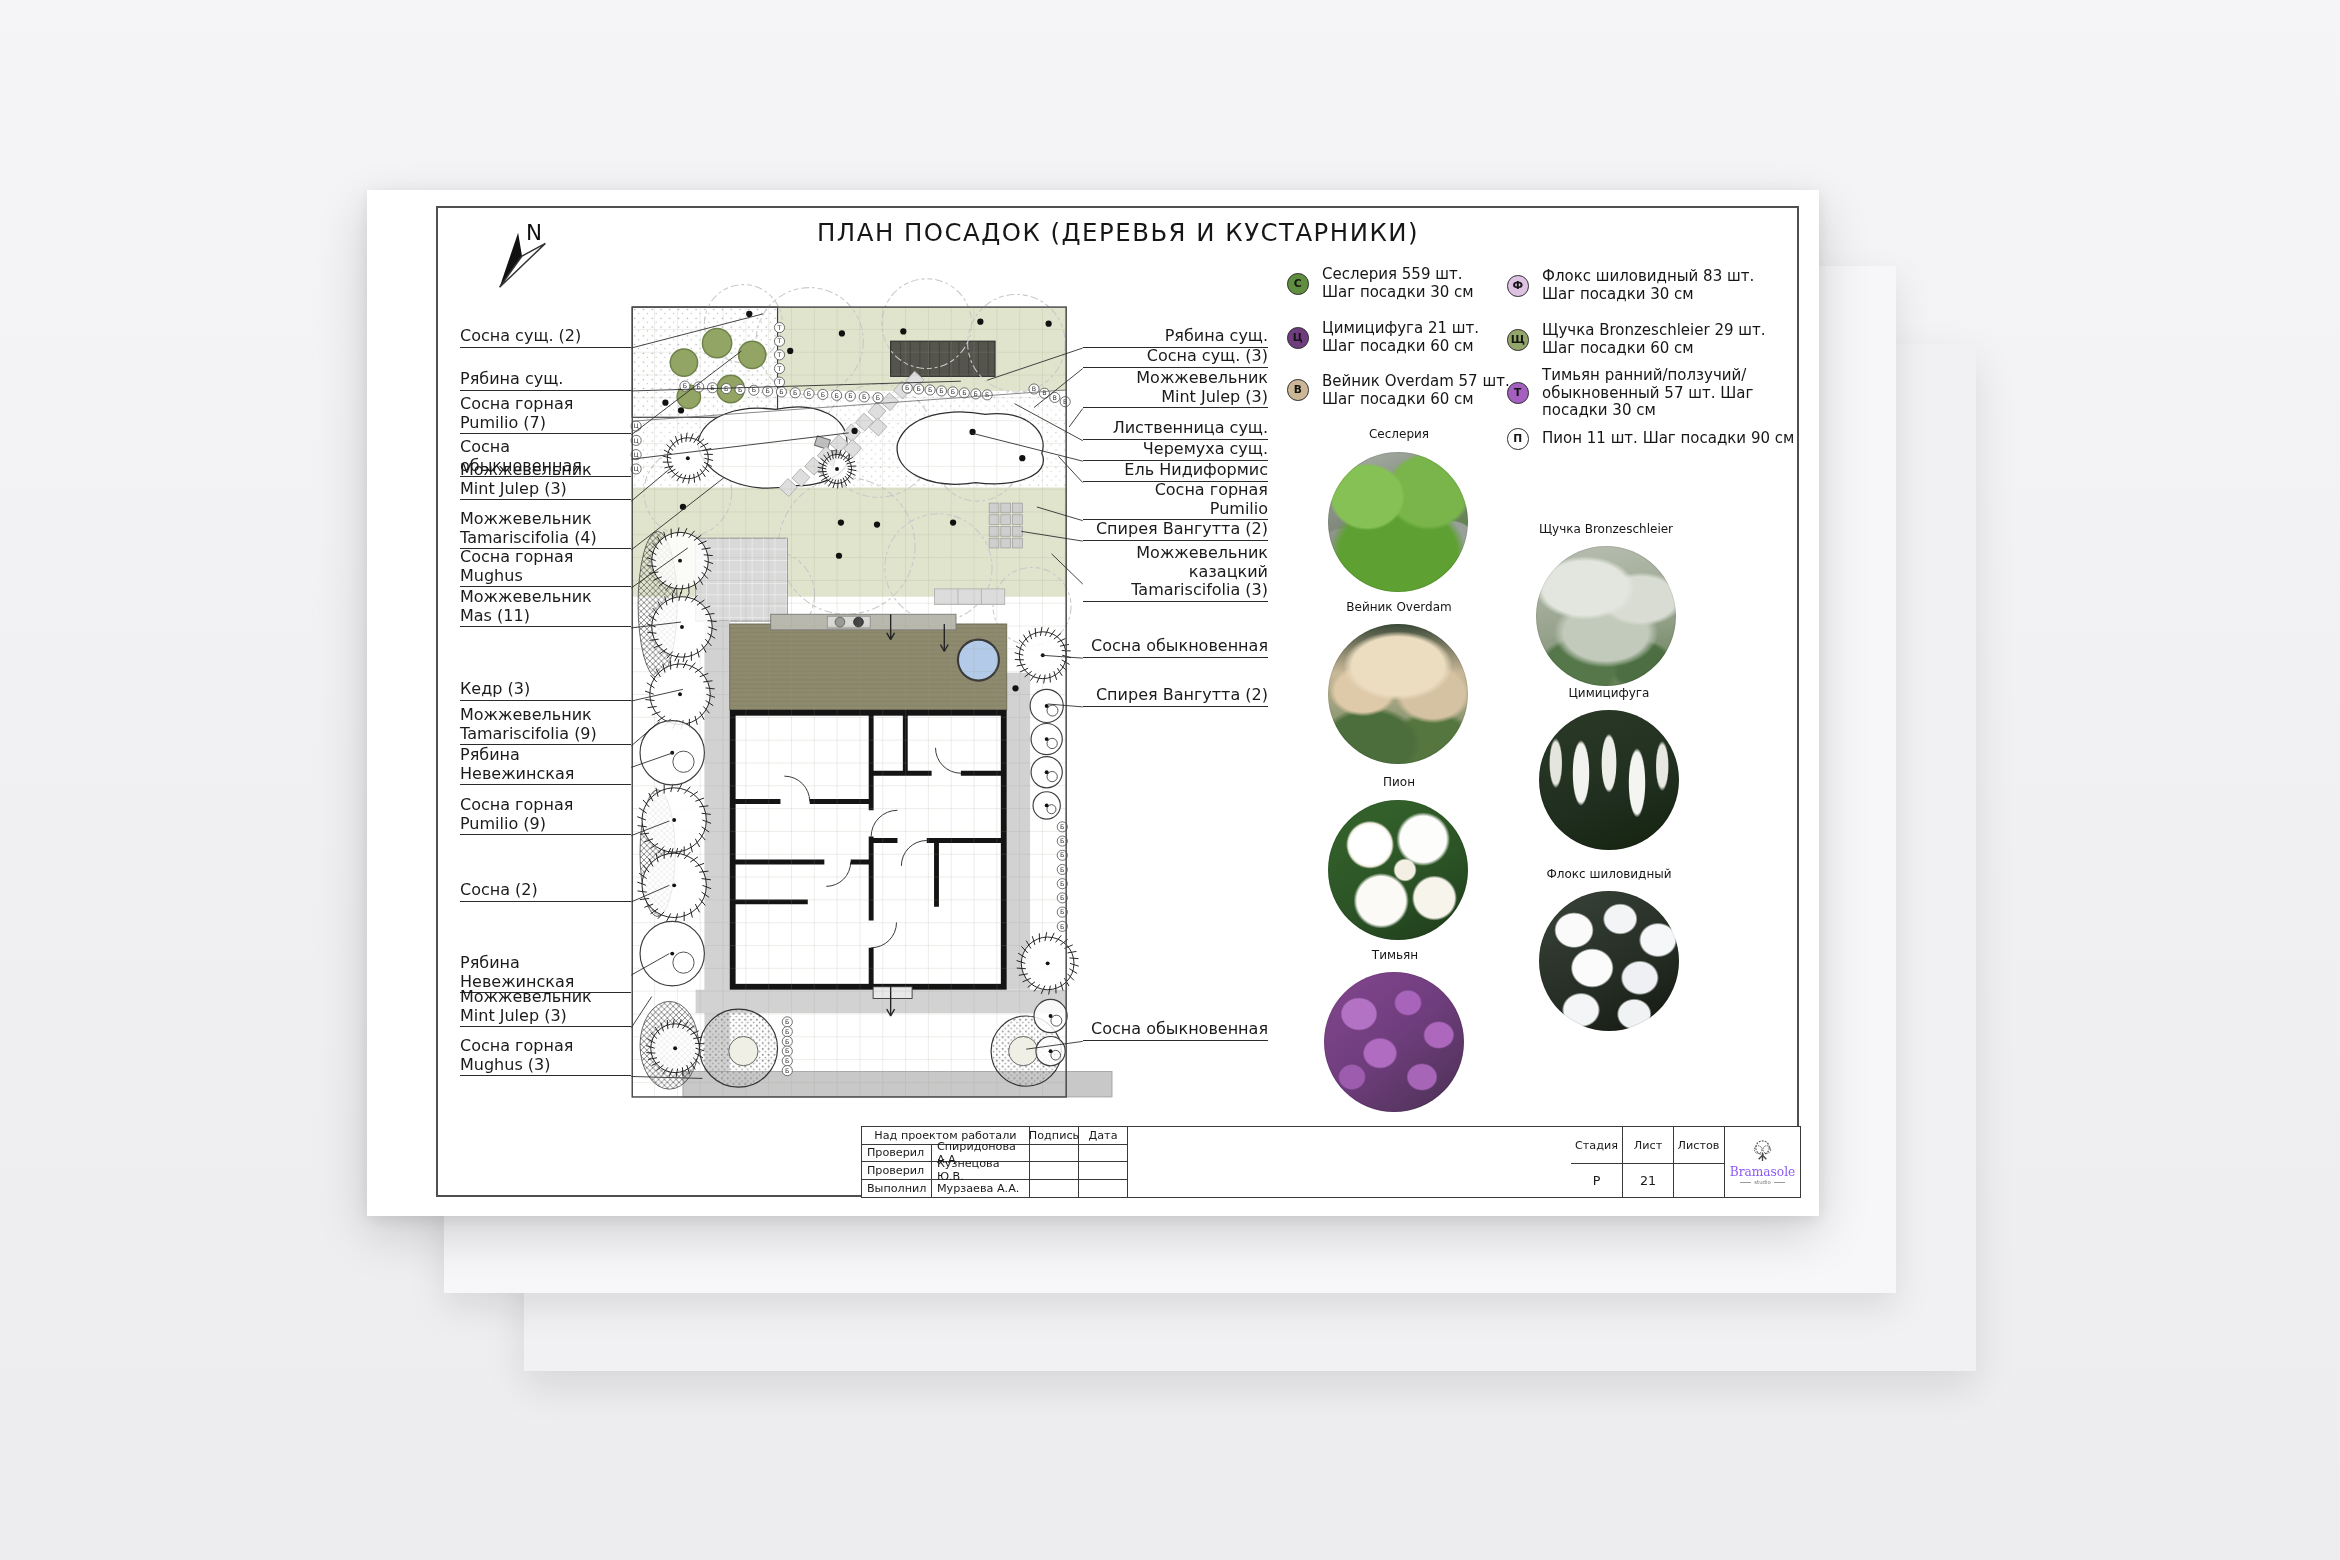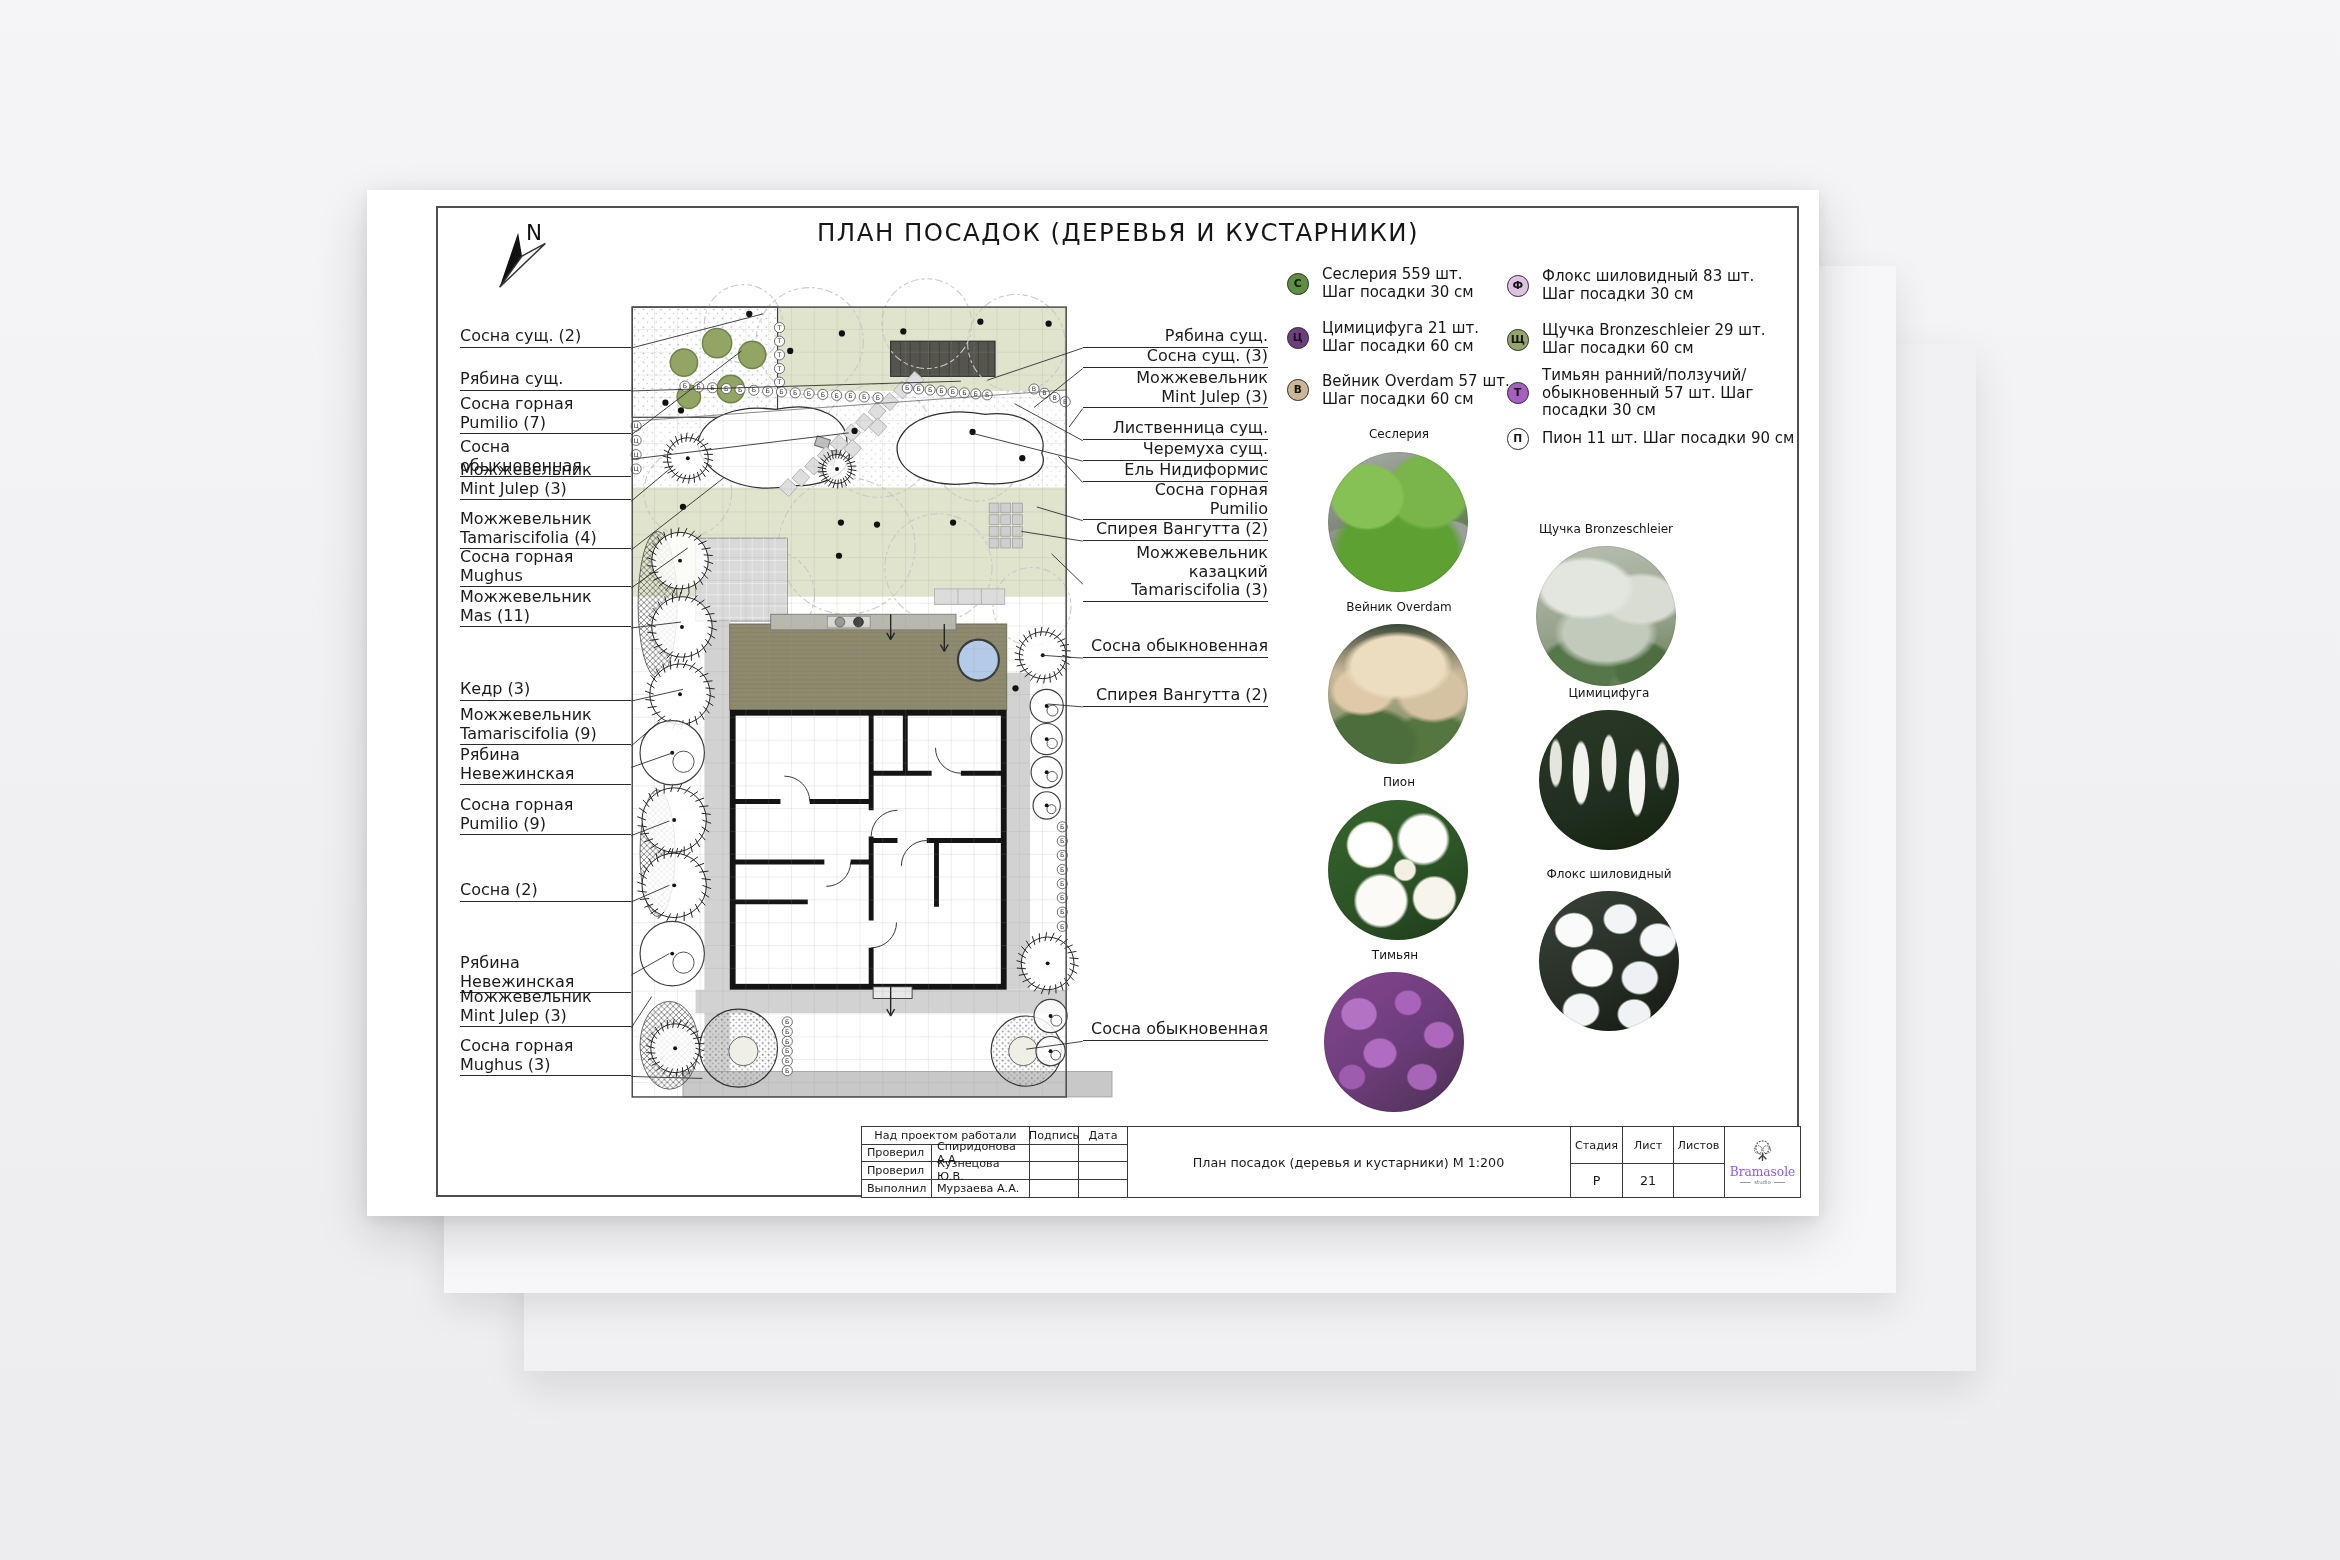--- a/index.html
+++ b/index.html
@@ -865,21 +865,20 @@
   <div class="tb bl bb left-align" style="left:0;top:35px;width:70px;height:17.6px;">Проверил</div>
   <div class="tb bl bb left-align" style="left:70px;top:35px;width:98px;height:17.6px;">Кузнецова Ю.В.</div>
   <div class="tb bl bb" style="left:168px;top:35px;width:49px;height:17.6px;"></div>
   <div class="tb bl bb" style="left:217px;top:35px;width:49px;height:17.6px;"></div>
 
   <div class="tb bl left-align" style="left:0;top:53px;width:70px;height:17.6px;">Выполнил</div>
   <div class="tb bl left-align" style="left:70px;top:53px;width:98px;height:17.6px;">Мурзаева А.А.</div>
   <div class="tb bl" style="left:168px;top:53px;width:49px;height:17.6px;"></div>
   <div class="tb bl" style="left:217px;top:53px;width:49px;height:17.6px;"></div>
 
-  <div class="tb bl" style="left:265px;top:0;width:444px;height:70px;font-size:12.7px;">План посадок (деревья и кустарники) М 1:200</div>
 
   <div class="tb bl bb" style="left:709px;top:0;width:52px;height:37px;text-align:right;">Стадия</div>
   <div class="tb bl bb" style="left:761px;top:0;width:51px;height:37px;">Лист</div>
   <div class="tb bl bb" style="left:811px;top:0;width:52px;height:37px;">Листов</div>
   <div class="tb bl" style="left:709px;top:37px;width:52px;height:33px;font-size:12.7px;">Р</div>
   <div class="tb bl" style="left:761px;top:37px;width:51px;height:33px;font-size:12.7px;">21</div>
   <div class="tb bl" style="left:811px;top:37px;width:52px;height:33px;font-size:12.7px;"></div>
 
   <div id="logo-cell">
     <svg width="25" height="25" viewBox="0 0 26 26">

